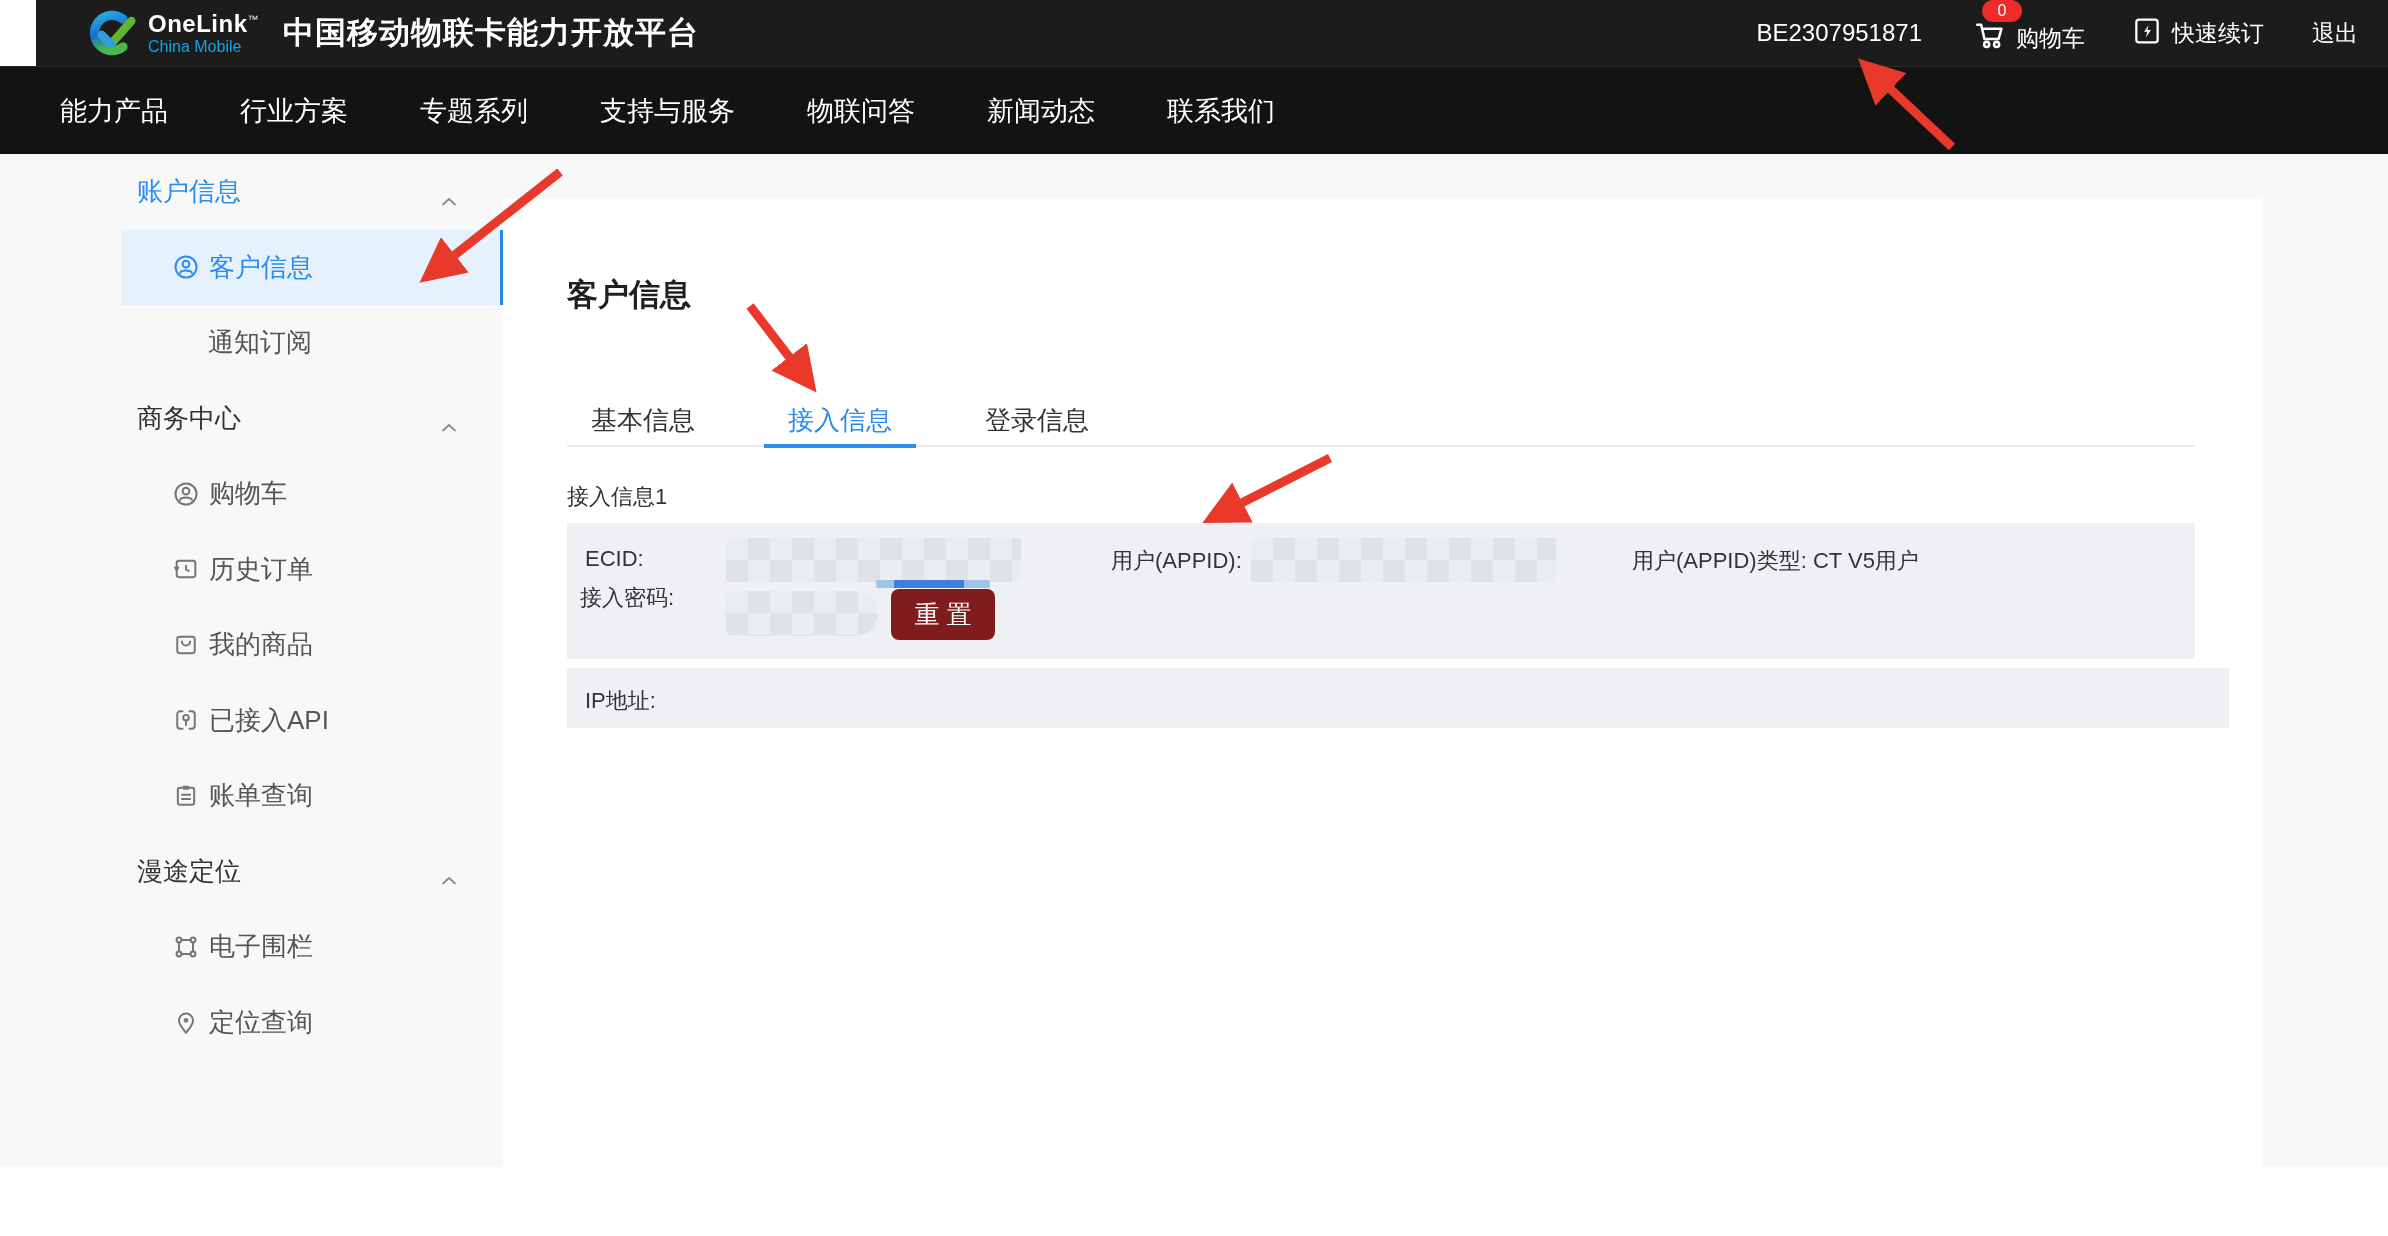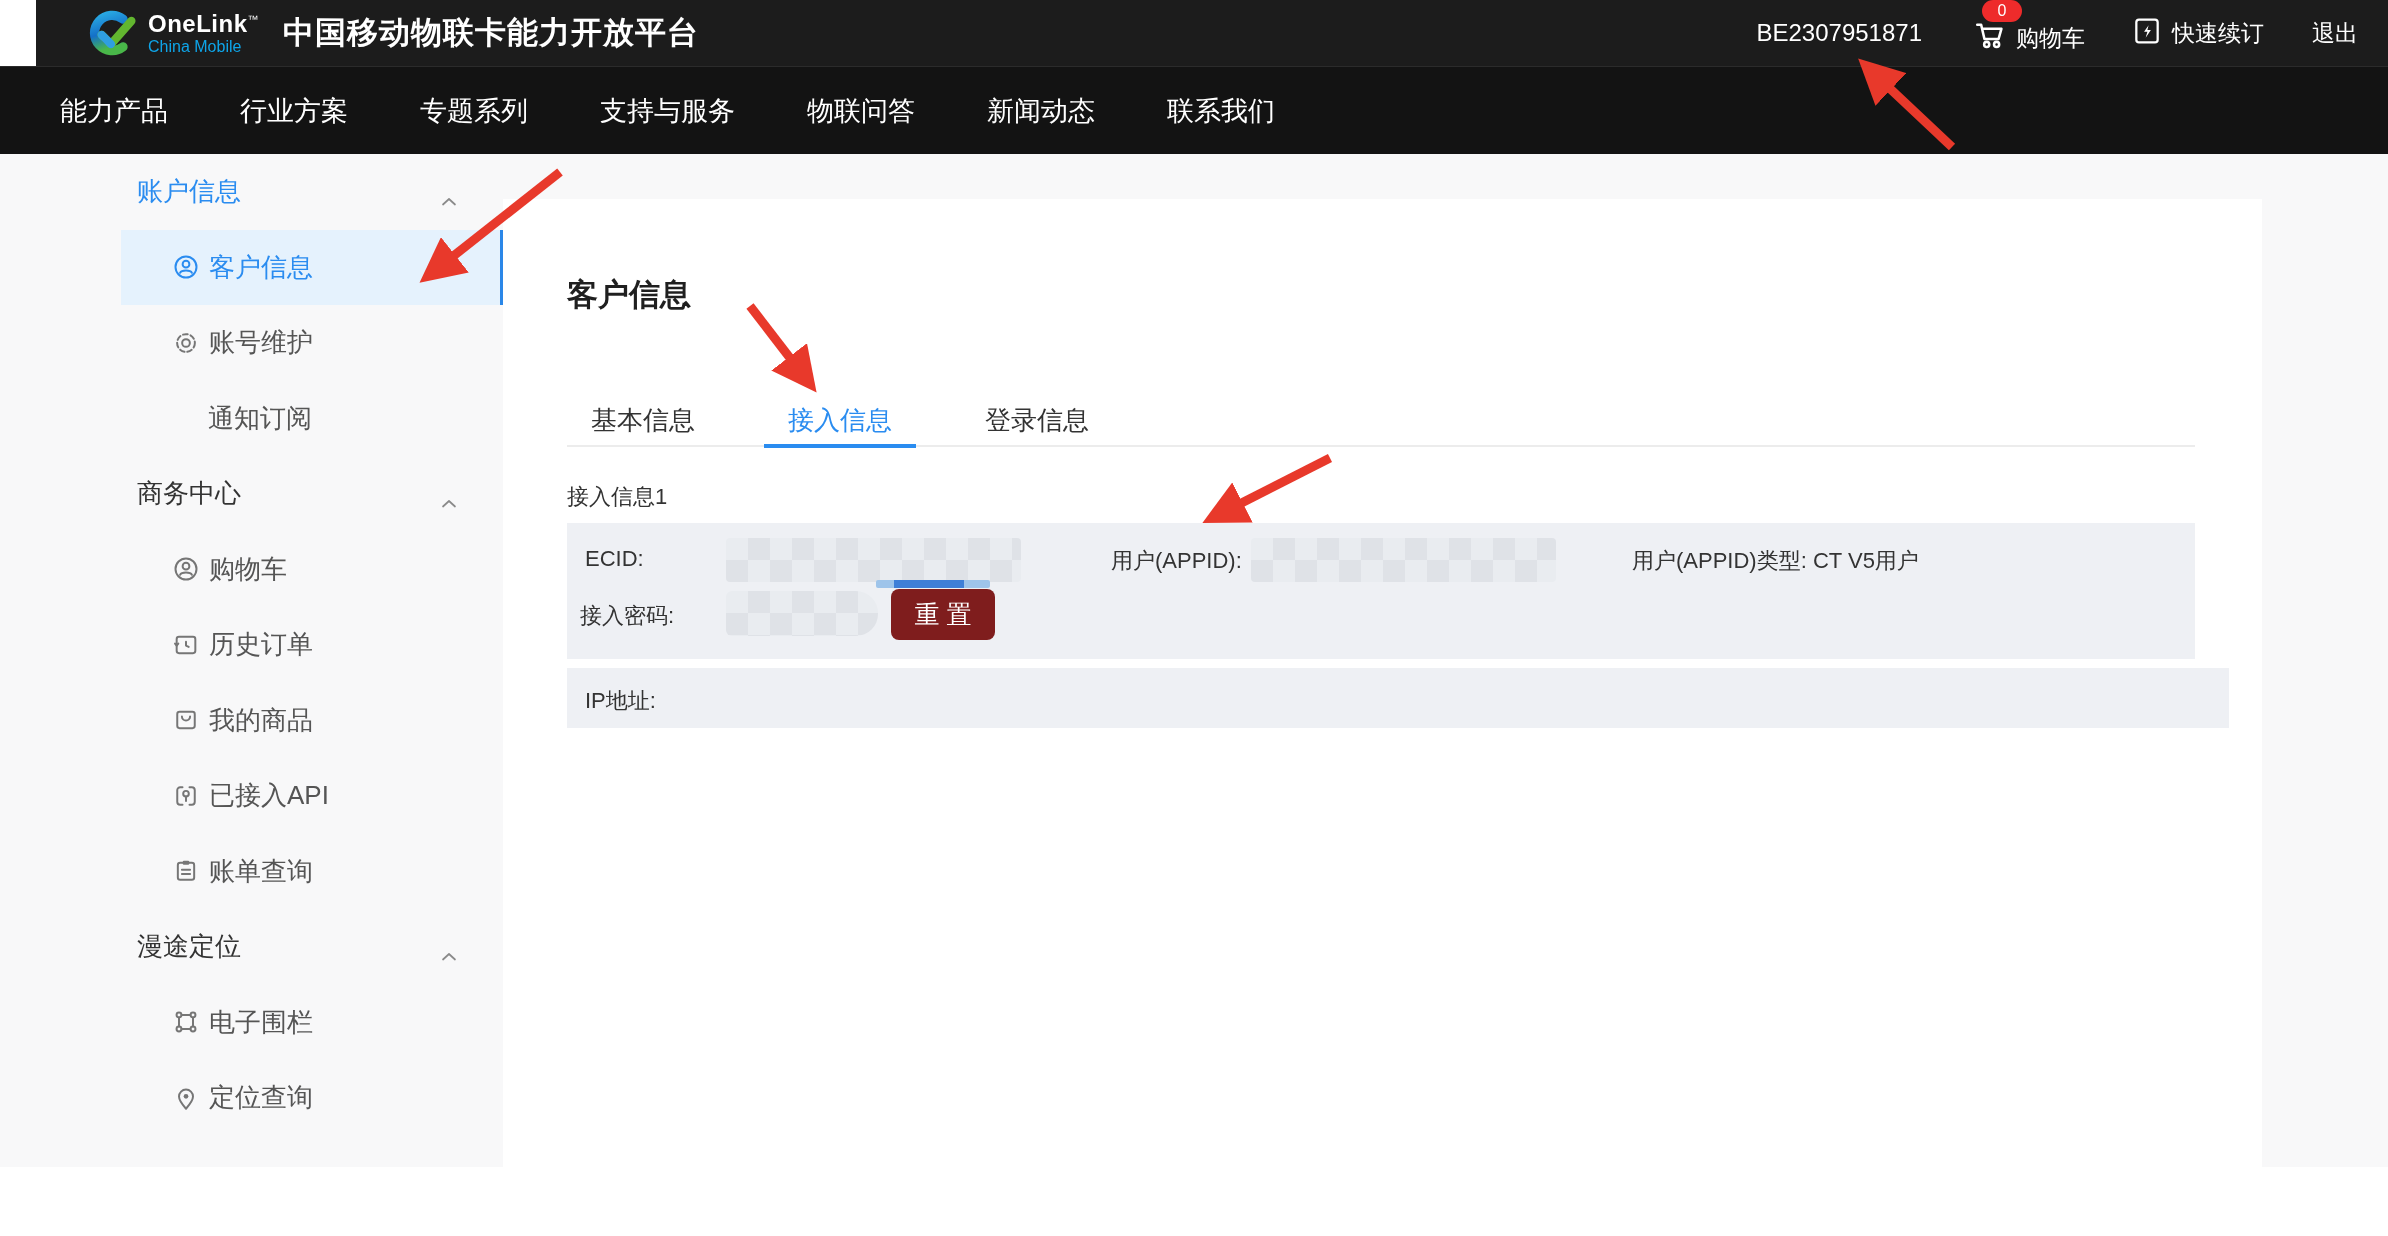--- a/index.html
+++ b/index.html
@@ -61,21 +61,21 @@
   .tab.active{color:#2a8cf0;}
   .tab.active::after{content:"";position:absolute;left:0;right:0;bottom:-3px;height:4px;background:#2a8cf0;}
   .section-label{position:absolute;top:283px;left:64px;font-size:22px;color:#333;}
   .panel{position:absolute;left:64px;width:1628px;background:#eef0f4;}
   .panel-1{top:324px;height:136px;}
   .panel-ip{top:469px;height:60px;padding-left:34px;}
   .panel .lbl{position:absolute;font-size:22px;color:#333;white-space:nowrap;}
   .ecid-label{left:18px;top:23px;}
   .appid-label{left:544px;top:23px;}
   .appid-type{left:1065px;top:23px;}
-  .pwd-label{left:13px;top:78px;}
+  .pwd-label{left:13px;top:60px;}
   .ip-label{left:18px;top:18px;}
   .mosaic{position:absolute;border-radius:4px;
       background:conic-gradient(from 0deg,#dfe2e7 0 25%,#e9ecf0 0 50%,#dfe2e7 0 75%,#e9ecf0 0);
       background-size:44px 44px;}
   .mosaic-ecid{left:159px;top:15px;width:295px;height:44px;}
   .mosaic-appid{left:684px;top:15px;width:305px;height:44px;}
   .mosaic-pwd{left:159px;top:68px;width:152px;height:45px;border-radius:6px 22px 22px 6px;}
   .bluebar{position:absolute;left:309px;top:57px;width:114px;height:8px;background:#9ec4ea;border-radius:2px;}
   .bluebar-core{position:absolute;left:18px;top:0;width:70px;height:8px;background:#3e7fd8;}
   .reset-btn{position:absolute;left:324px;top:66px;width:104px;height:51px;background:#7f1d1d;
@@ -160,29 +160,20 @@
       <div class="side-row item selected">
         <span class="side-icon">
           <svg viewBox="0 0 24 24" fill="none" stroke="currentColor" stroke-width="1.7" stroke-linecap="round" stroke-linejoin="round">
             <circle cx="12" cy="12" r="9"></circle>
             <circle cx="12" cy="9.6" r="2.9"></circle>
             <path d="M6.9 17c1.3-2.6 8.9-2.6 10.2 0"></path>
           </svg>
         </span>
         <span>客户信息</span>
       </div>
-      <div class="side-row item">
-        <span class="side-icon">
-          <svg viewBox="0 0 24 24" fill="none" stroke="currentColor" stroke-width="1.7" stroke-linecap="round" stroke-linejoin="round">
-            <circle cx="12" cy="12" r="3.3"></circle>
-            <circle cx="12" cy="12" r="7.6" stroke-dasharray="4.1 2.5"></circle>
-          </svg>
-        </span>
-        <span>账号维护</span>
-      </div>
       <div class="side-row item noicon">
         <span>通知订阅</span>
       </div>
       <div class="side-row group">
         <span>商务中心</span>
         <span class="chev"><svg viewBox="0 0 20 14" fill="none" stroke="currentColor" stroke-width="1.7" stroke-linecap="round" stroke-linejoin="round">
             <path d="M4 9.5 L10 4 L16 9.5"></path>
           </svg></span>
       </div>
       <div class="side-row item">

